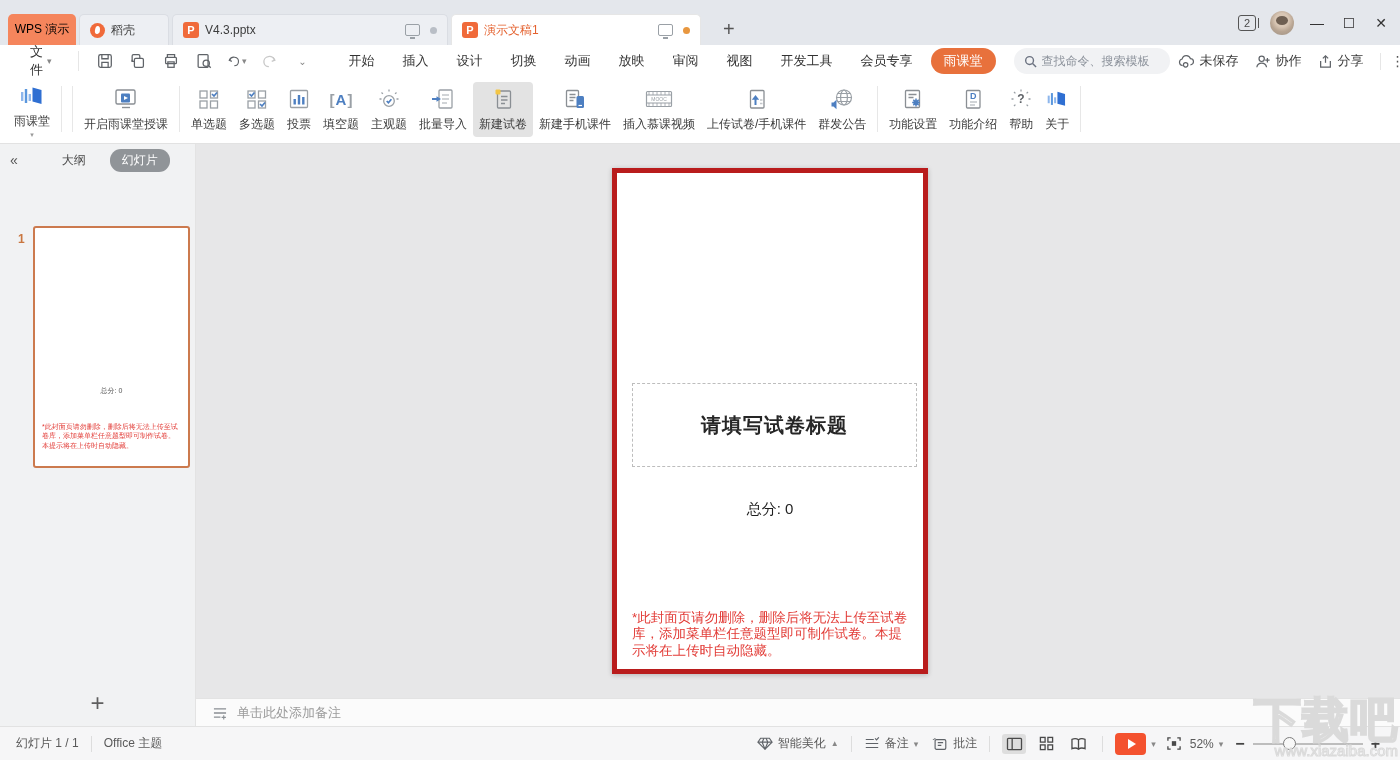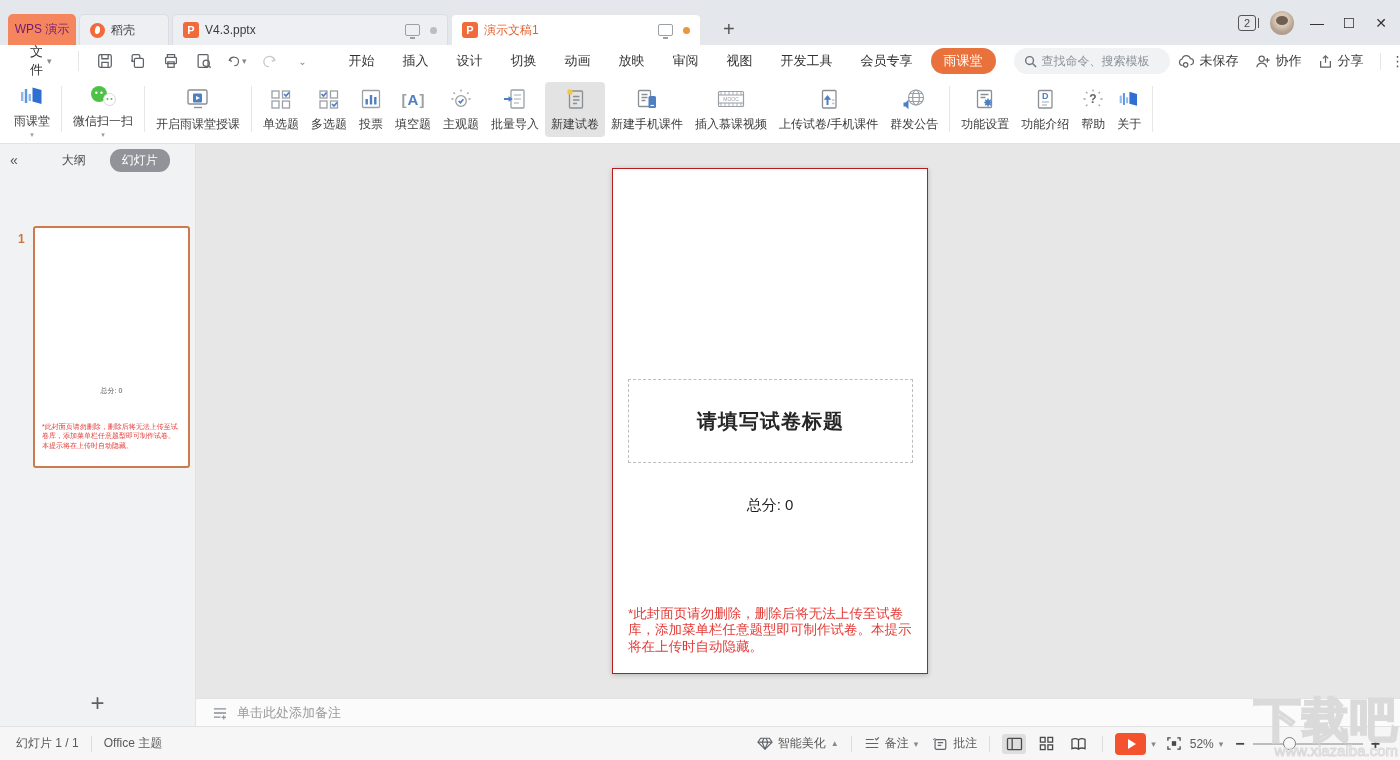--- a/index.html
+++ b/index.html
@@ -2,21 +2,21 @@
 <html><head>
 <meta charset="utf-8">
 <style>
   * { margin:0; padding:0; box-sizing:border-box; }
   html,body { width:1400px; height:760px; font-family:"Liberation Sans","DejaVu Sans",sans-serif; overflow:hidden; }
   .app { width:1400px; height:760px; display:flex; flex-direction:column; position:relative; background:#fff; }
 
   
   .titlebar { height:45px; background:#e4e7ec; display:flex; align-items:flex-end; flex-shrink:0; position:relative; }
   .tabs-row { display:flex; align-items:flex-end; height:100%; }
-  .app-tab { margin-left:8px; width:68px; height:31px; background:#f5855c; border-radius:5px 5px 0 0; color:#701a75; font-size:12px; display:flex; align-items:center; justify-content:center; cursor:pointer; }
+  .app-tab { margin-left:8px; width:68px; height:31px; background:#f5855c; border-radius:5px 5px 0 0; color:#000000; font-size:12px; display:flex; align-items:center; justify-content:center; cursor:pointer; }
   .doc-tab { height:31px; border-radius:5px 5px 0 0; background:#edeff3; border:1px solid #dadde3; border-bottom:none; display:flex; align-items:center; padding:0 10px; margin-left:3px; font-size:12px; color:#3c3c3c; cursor:pointer; }
   .doc-tab.active { background:#fff; color:#e4612e; border-color:#e6e6e6; }
   .tab-docke { width:90px; }
   .tab-file { width:276px; }
   .tab-current { width:250px; }
   .tab-spacer { flex:1; }
   .tab-ic { width:16px; height:16px; border-radius:3px; background:#f06a3a; color:#fff; font-size:11px; font-weight:bold; display:flex; align-items:center; justify-content:center; margin-right:6px; flex-shrink:0; }
   .flame { width:15px; height:15px; border-radius:50%; background:#f06a3a; margin-right:6px; position:relative; }
   .flame:after { content:""; position:absolute; left:5px; top:3px; width:5px; height:8px; background:#fff; border-radius:50% 50% 50% 50%/60% 60% 40% 40%; transform:rotate(8deg); }
   .mon-ic { width:15px; height:12px; border:1.3px solid #9aa0a6; border-radius:2px; position:relative; margin-right:10px; }
@@ -72,21 +72,21 @@
   .lp-thumbs { flex:1; position:relative; }
   .thumb-num { position:absolute; left:18px; top:56px; color:#c9763f; font-size:12px; font-weight:bold; }
   .thumb { position:absolute; left:33px; top:50px; width:157px; height:242px; background:#fff; border:2px solid #cc7a4e; border-radius:3px; cursor:pointer; }
   .thumb-score { position:absolute; left:0; right:0; top:158px; text-align:center; font-size:7px; color:#555; }
   .thumb-warning { position:absolute; left:7px; right:7px; bottom:16px; font-size:7px; line-height:1.35; color:#e23b36; }
   .lp-footer { height:46px; display:flex; align-items:center; justify-content:center; }
   .add-slide { font-size:24px; color:#5f5f5f; cursor:pointer; line-height:1; }
 
   .right-col { flex:1; display:flex; flex-direction:column; min-width:0; }
   .canvas { flex:1; background:#e7e7e8; position:relative; }
-  .slide { position:absolute; left:416px; top:24px; width:316px; height:506px; background:#fff; border:1px solid #b91c1c; box-shadow:0 1px 5px rgba(0,0,0,0.22); }
+  .slide { position:absolute; left:416px; top:24px; width:316px; height:506px; background:#fff; border:5px solid #b91c1c; box-shadow:0 1px 5px rgba(0,0,0,0.22); }
   .title-box { position:absolute; left:15px; top:210px; width:285px; height:84px; border:1px dashed #bdbdbd; display:flex; align-items:center; justify-content:center; }
   .title-box .t { font-size:20px; font-weight:bold; color:#262626; letter-spacing:1px; }
   .slide-score { position:absolute; left:0; right:0; top:327px; text-align:center; font-size:15px; color:#1f1f1f; }
   .slide-warning { position:absolute; left:15px; right:14px; top:437px; color:#e23b36; font-size:13.5px; line-height:1.22; }
 
   .notes-bar { height:28px; background:#fbfbfb; border-top:1px solid #e3e3e3; display:flex; align-items:center; padding-left:16px; gap:9px; }
   .notes-text { font-size:13px; color:#9b9b9b; }
 
   
   .statusbar { height:34px; background:#f6f6f7; border-top:1px solid #e2e2e2; display:flex; align-items:center; padding:8px 16px; font-size:12px; color:#5a5a5a; flex-shrink:0; }
@@ -255,34 +255,20 @@
             <rect x="9.6" y="11" width="2.4" height="7" fill="#8db6ec"></rect>
             <path d="M13.5 4.5 l9 2.6 v14 l-9 -2.6 z" fill="#2f6fd2"></path>
           </svg>
       </span>
       <span class="lbl">雨课堂</span>
       <span class="ddv">▾</span>
     </div>
 
     <div class="rsep"></div>
 
-    <div class="rbtn">
-      <span class="ic">
-        <svg width="30" height="24" viewBox="0 0 30 24">
-            <circle cx="11" cy="10" r="8" fill="#4dc247"></circle>
-            <circle cx="8.3" cy="8.8" r="1.2" fill="#fff"></circle>
-            <circle cx="13.5" cy="8.8" r="1.2" fill="#fff"></circle>
-            <circle cx="21.5" cy="15.5" r="6" fill="#fff" stroke="#d9d9d9"></circle>
-            <circle cx="19.5" cy="15" r="1" fill="#4dc247"></circle>
-            <circle cx="23.5" cy="15" r="1" fill="#4dc247"></circle>
-          </svg>
-      </span>
-      <span class="lbl">微信扫一扫</span>
-      <span class="ddv">▾</span>
-    </div>
 
     <div class="rsep"></div>
 
     <div class="rbtn">
       <span class="ic">
         <svg width="28" height="26" viewBox="0 0 28 26" fill="none" stroke="#8a8f94" stroke-width="1.4">
             <rect x="4" y="4" width="19" height="14" rx="1.5"></rect>
             <rect x="9" y="7.5" width="9" height="9" rx="1" fill="#4d7fc1" stroke="none"></rect>
             <path d="M12 10l4 2-4 2z" fill="#fff" stroke="none"></path>
             <path d="M10 21.5h8"></path>

